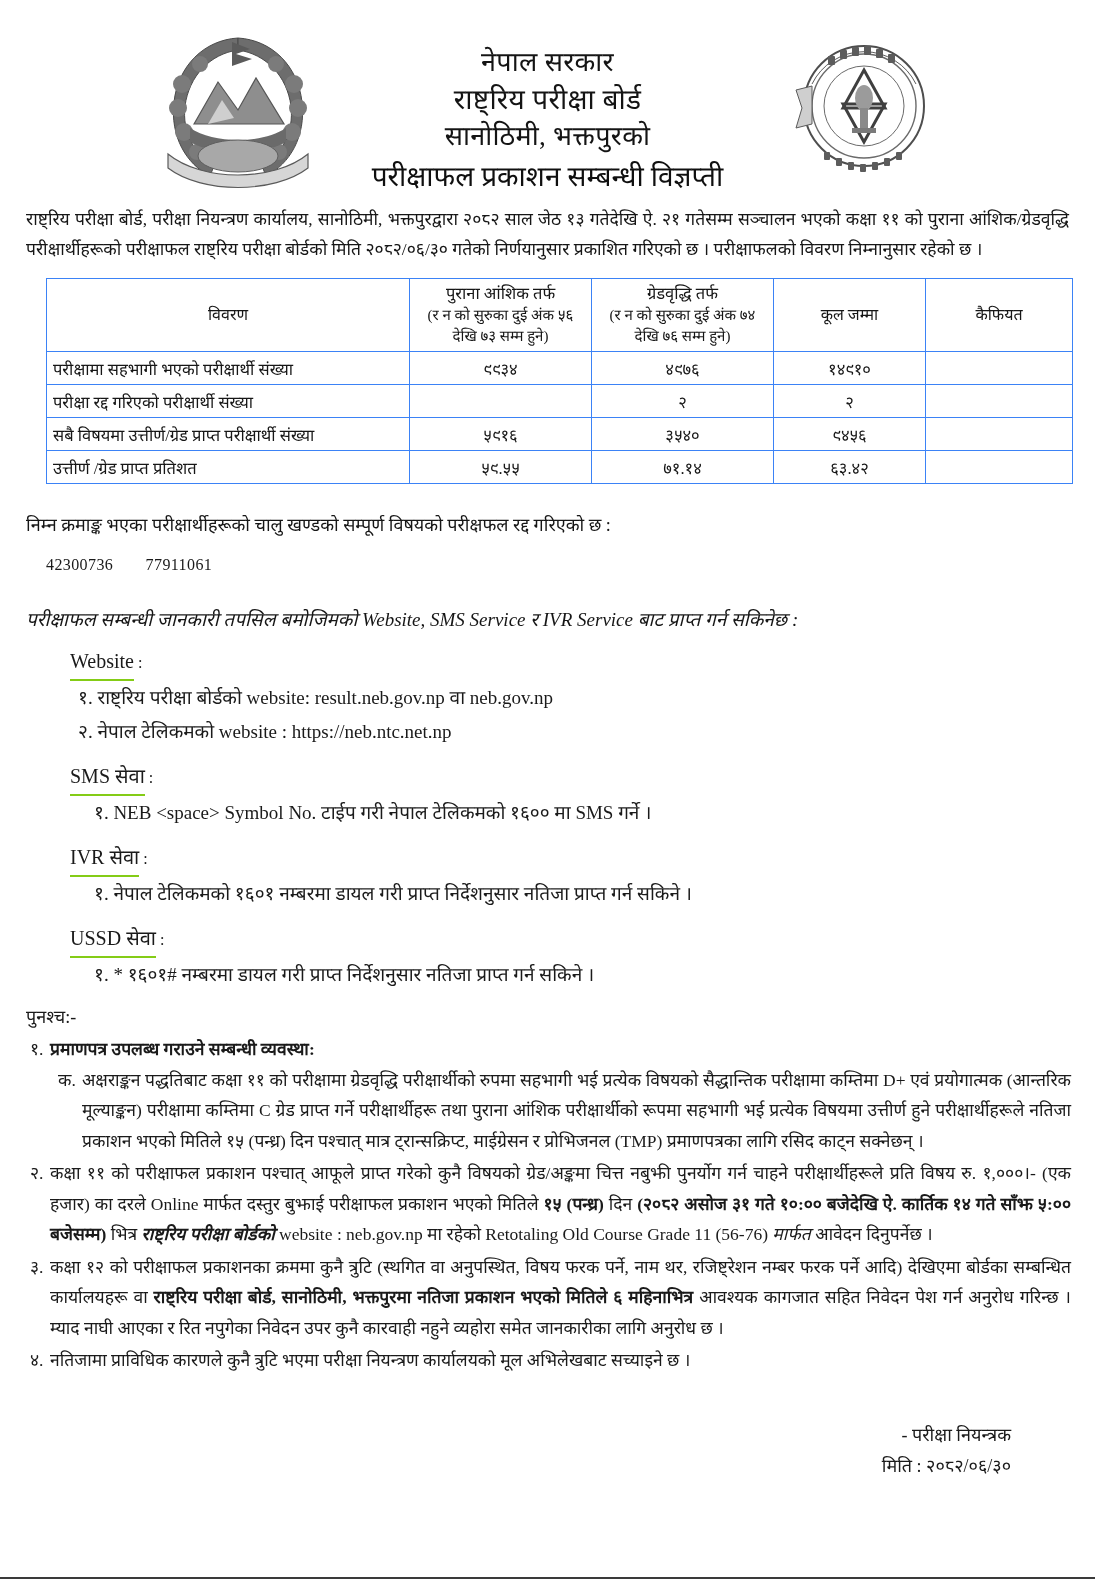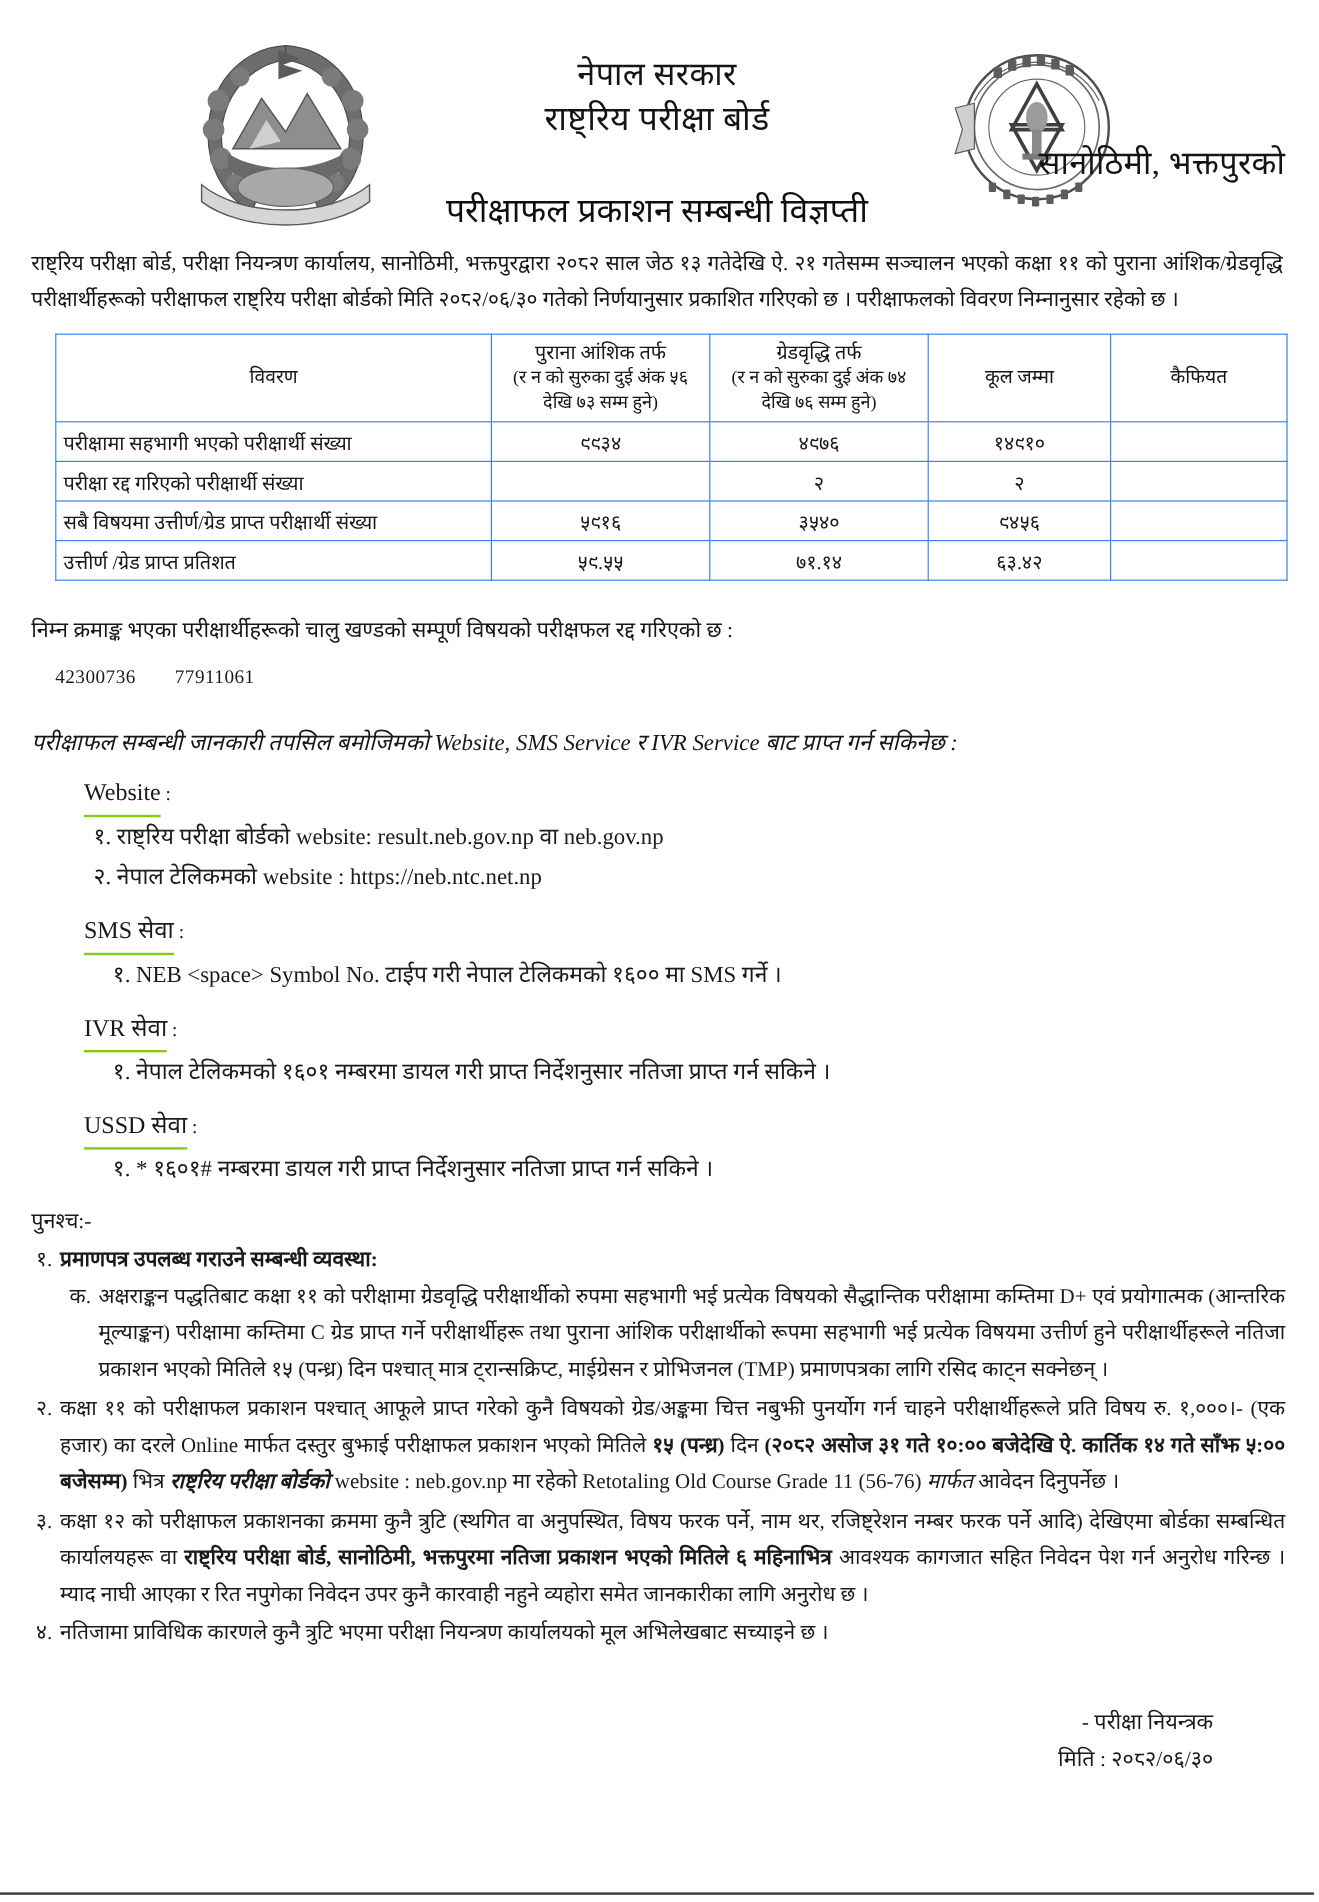--- a/index.html
+++ b/index.html
@@ -49,21 +49,21 @@
   }
   .h-line {
     font-size: 27px;
     line-height: 37px;
     letter-spacing: .3px;
     color: #141414;
     white-space: nowrap;
   }
   .h-line.l1 { font-size: 27px; }
   .h-line.l2 { font-size: 28px; }
-  .h-line.l3 { font-size: 27px; text-align: right; }
+  .h-line.l3 { font-size: 27px; }
   .notice-title {
     font-size: 28px;
     line-height: 40px;
     margin-top: 2px;
     color: #0f0f0f;
   }
 
   
   .intro {
     font-size: 17.5px;

